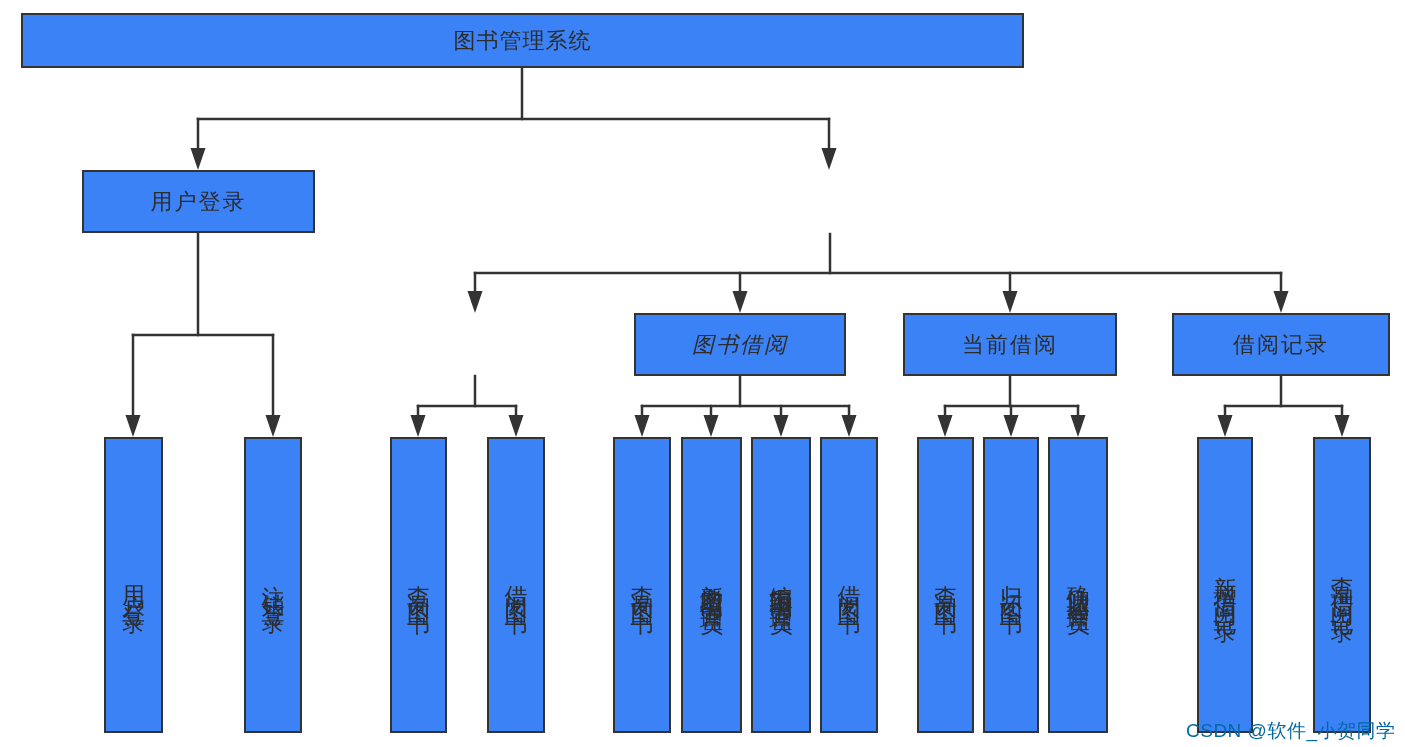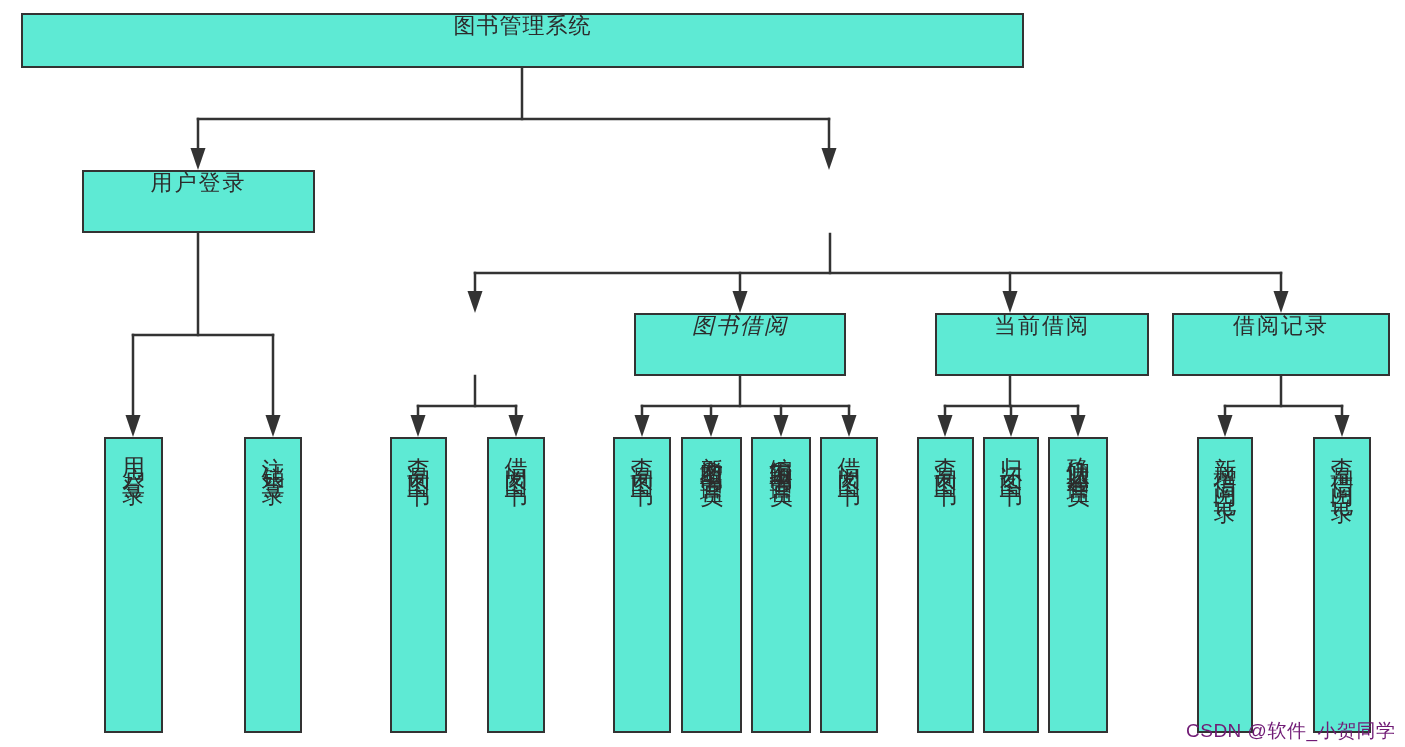--- a/index.html
+++ b/index.html
@@ -14,23 +14,24 @@
   }
   svg.connectors {
     position: absolute;
     left: 0; top: 0;
     width: 1405px; height: 747px;
     pointer-events: none;
   }
   .box {
     position: absolute;
     box-sizing: border-box;
-    background: #5eead4;
+    background: #3b82f6;
     border: 2.5px solid #333333;
     display: flex;
+    align-items: center;
     justify-content: center;
     z-index: 2;
   }
   .box span {
     color: #2c2c2c;
     line-height: 1;
     white-space: nowrap;
   }
   .hlabel { font-size: 22px; letter-spacing: 2px; }
   .root-box .hlabel { font-size: 22px; letter-spacing: 1px; }
@@ -41,21 +42,21 @@
     letter-spacing: 9px;
     line-height: 1;
   }
   .leaf span.tight { letter-spacing: 4px; }
   .watermark {
     position: absolute;
     left: 1186px;
     top: 718px;
     font-size: 19px;
     letter-spacing: 0.5px;
-    color: #701a75;
+    color: #0369a1;
     z-index: 5;
     white-space: nowrap;
   }
 </style>
 </head>
 <body>
 
 <div class="stage">
 
   <svg class="connectors" id="connectors" viewBox="0 0 1405 747" xmlns="http://www.w3.org/2000/svg">
@@ -117,21 +118,21 @@
     <span class="hlabel">图书管理系统</span>
   </div>
 
   <div class="box" style="left:82px; top:170px; width:233px; height:63px;">
     <span class="hlabel">用户登录</span>
   </div>
 
   <div class="box" style="left:634px; top:313px; width:212px; height:63px;font-style:italic;">
     <span class="hlabel">图书借阅</span>
   </div>
-  <div class="box" style="left:903px; top:313px; width:214px; height:63px;margin-left:32px;">
+  <div class="box" style="left:903px; top:313px; width:214px; height:63px;">
     <span class="hlabel">当前借阅</span>
   </div>
   <div class="box" style="left:1172px; top:313px; width:218px; height:63px;">
     <span class="hlabel">借阅记录</span>
   </div>
 
   <div class="box leaf" style="left:104px; width:59px;">
     <span>用户登录</span>
   </div>
   <div class="box leaf" style="left:244px; width:58px;">

